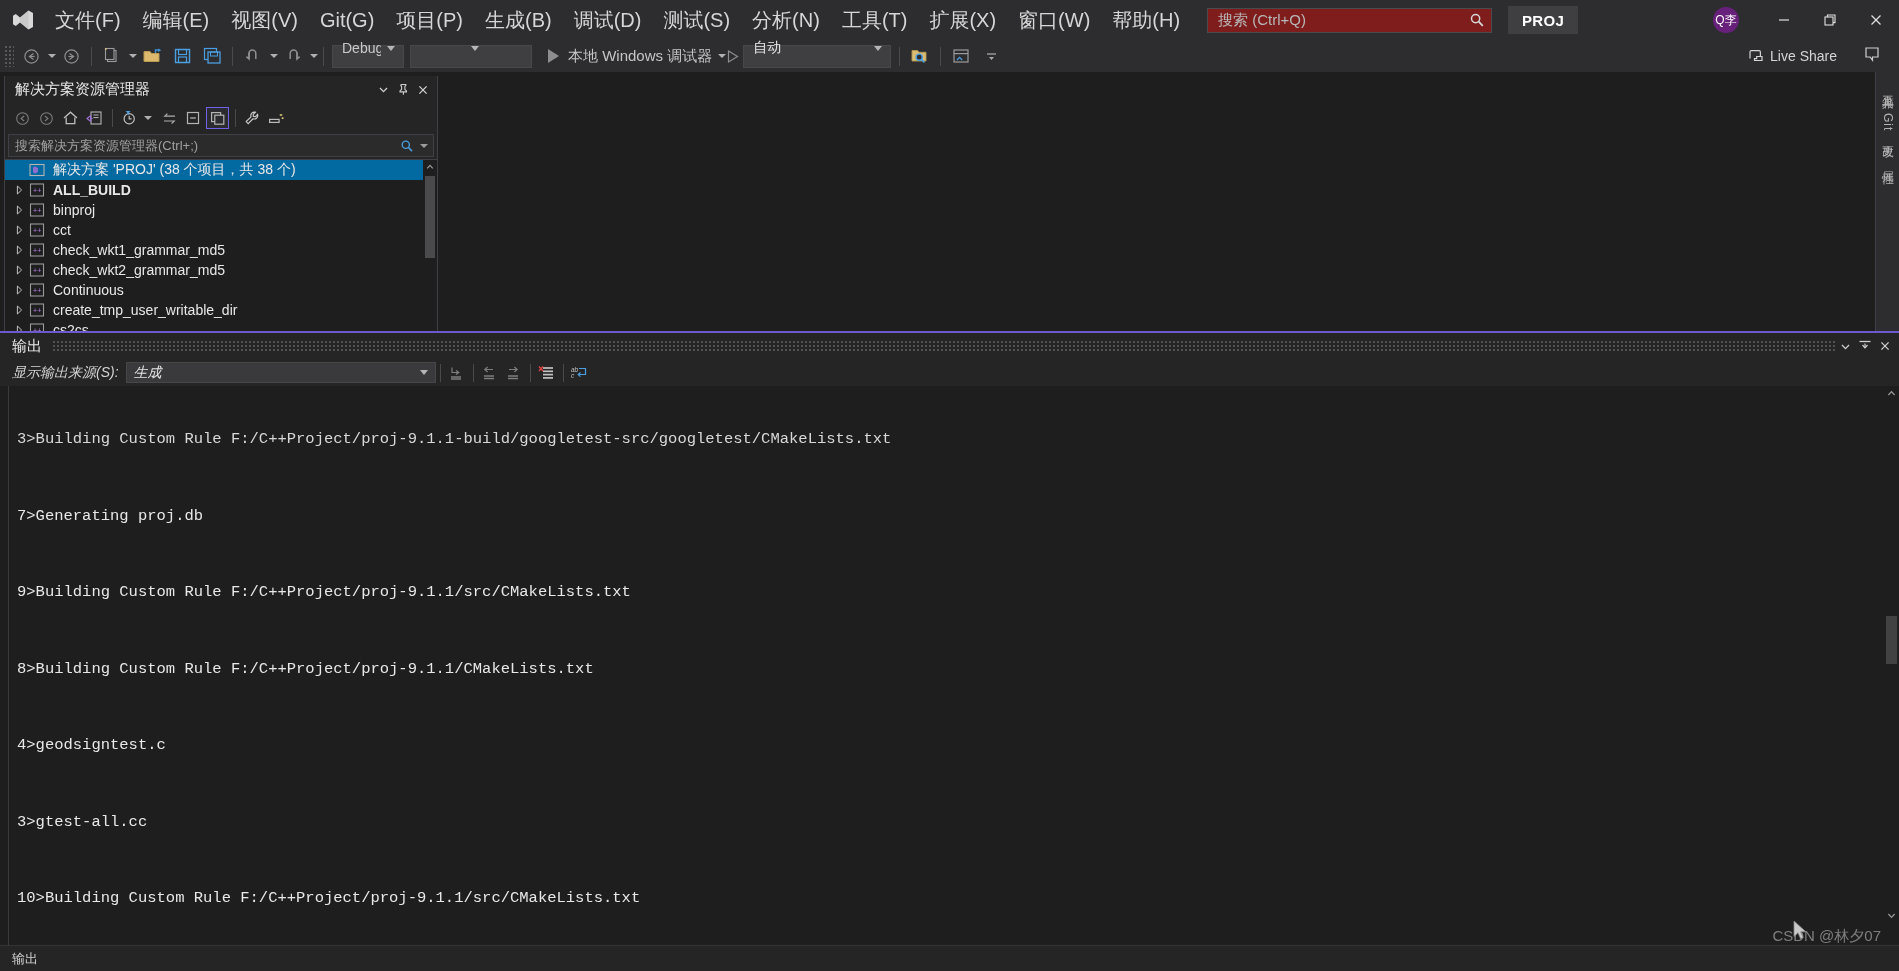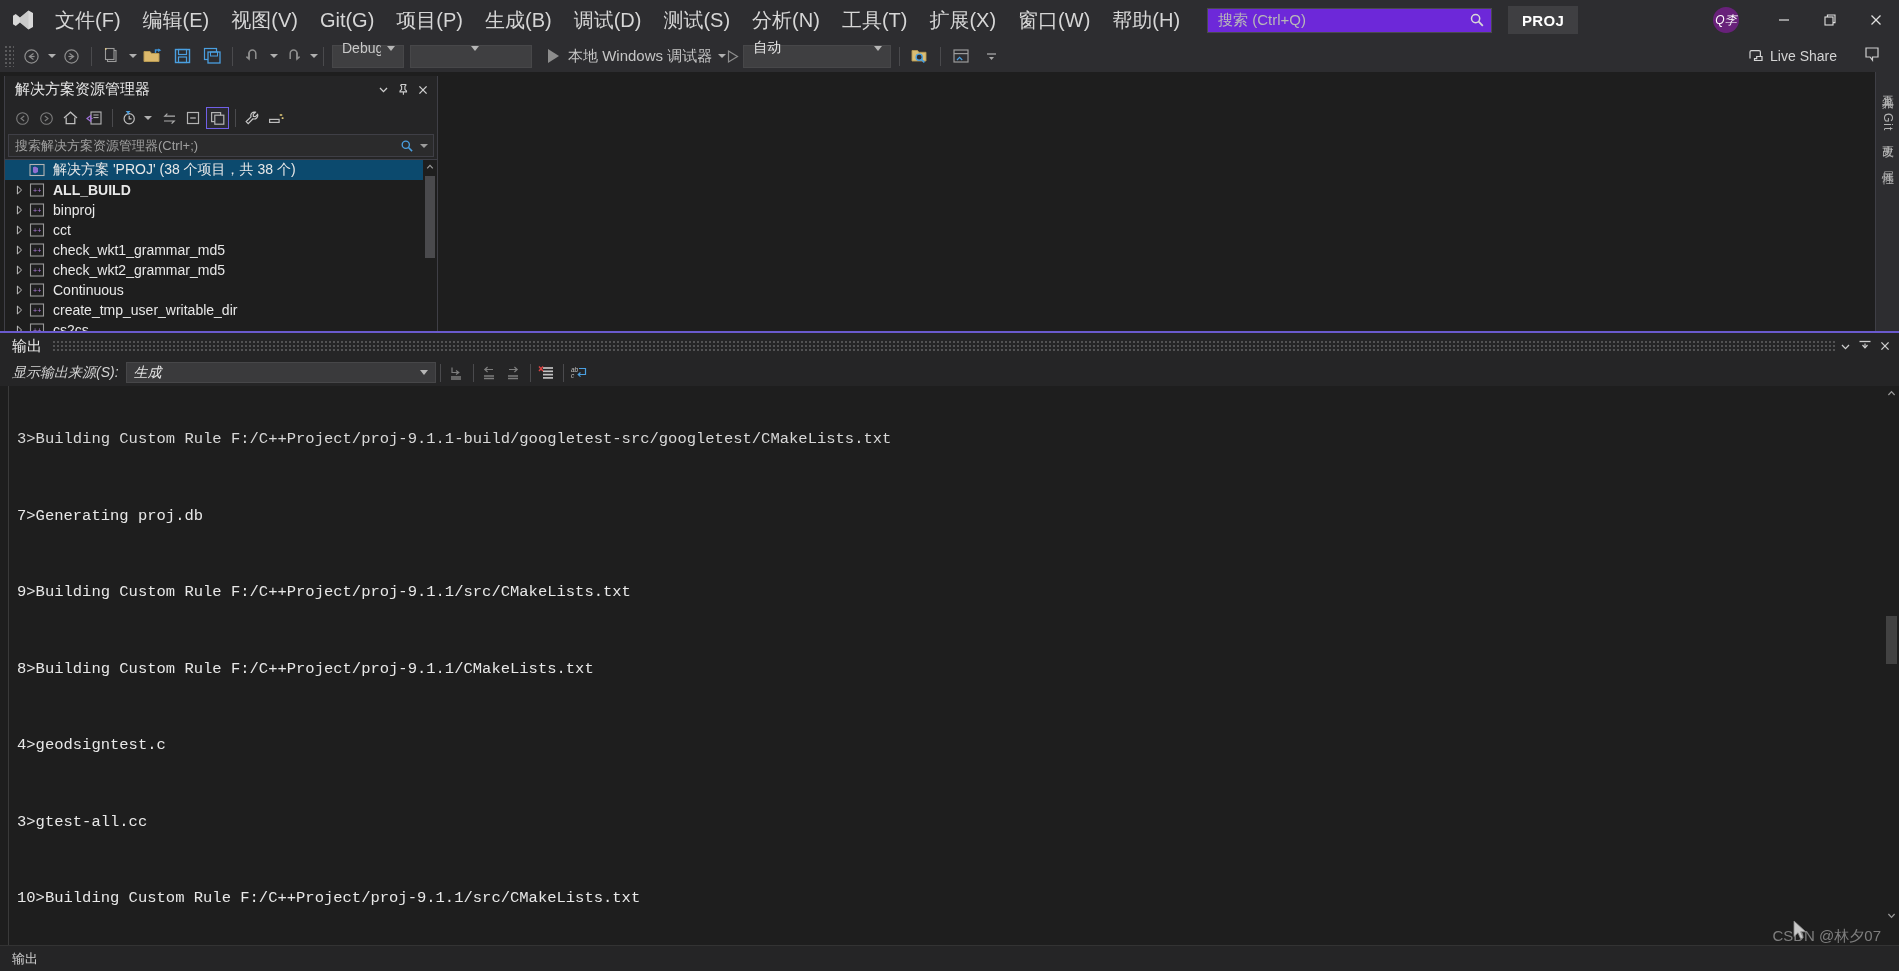--- a/index.html
+++ b/index.html
@@ -48,21 +48,21 @@
     font-size: 20px;
     color: #d6d6d6;
     white-space: nowrap;
     cursor: default;
   }
 
   .qsearch {
     margin-left: 16px;
     width: 285px;
     height: 25px;
-    background: #6d28d9;
+    background: #7f1d1d;
     border: 1px solid #4a4a4d;
     display: flex;
     align-items: center;
     padding: 0 6px 0 10px;
     box-sizing: border-box;
   }
   .qsearch .ph {
     flex: 1;
     font-size: 15px;
     color: #b8b8b8;
@@ -82,21 +82,20 @@
     font-weight: bold;
     color: #ffffff;
     letter-spacing: .3px;
   }
 
   .tb-right {
     margin-left: auto;
     display: flex;
     align-items: center;
     height: 40px;
-    font-style: italic;
   }
   .avatar {
     width: 26px; height: 26px;
     border-radius: 50%;
     background: #68217a;
     color: #fff;
     font-size: 12px;
     display: flex; align-items: center; justify-content: center;
     margin-right: 22px;
   }
@@ -255,21 +254,21 @@
   }
   .trow {
     height: 20px;
     display: flex;
     align-items: center;
     padding-left: 6px;
     font-size: 14px;
     color: #e8e8e8;
     white-space: nowrap;
   }
-  .trow.sel { background: #0c4a6e; }
+  .trow.sel { background: #0369a1; }
   .twist {
     width: 16px; height: 16px;
     display: flex; align-items: center; justify-content: center;
     margin-right: 2px;
   }
   .twist svg { display:block; }
   .ticon { width: 17px; height: 16px; margin-right: 7px; display:flex; align-items:center; }
   .tlabel.bold { font-weight: bold; }
   .se-scrollbar {
     position: absolute;

